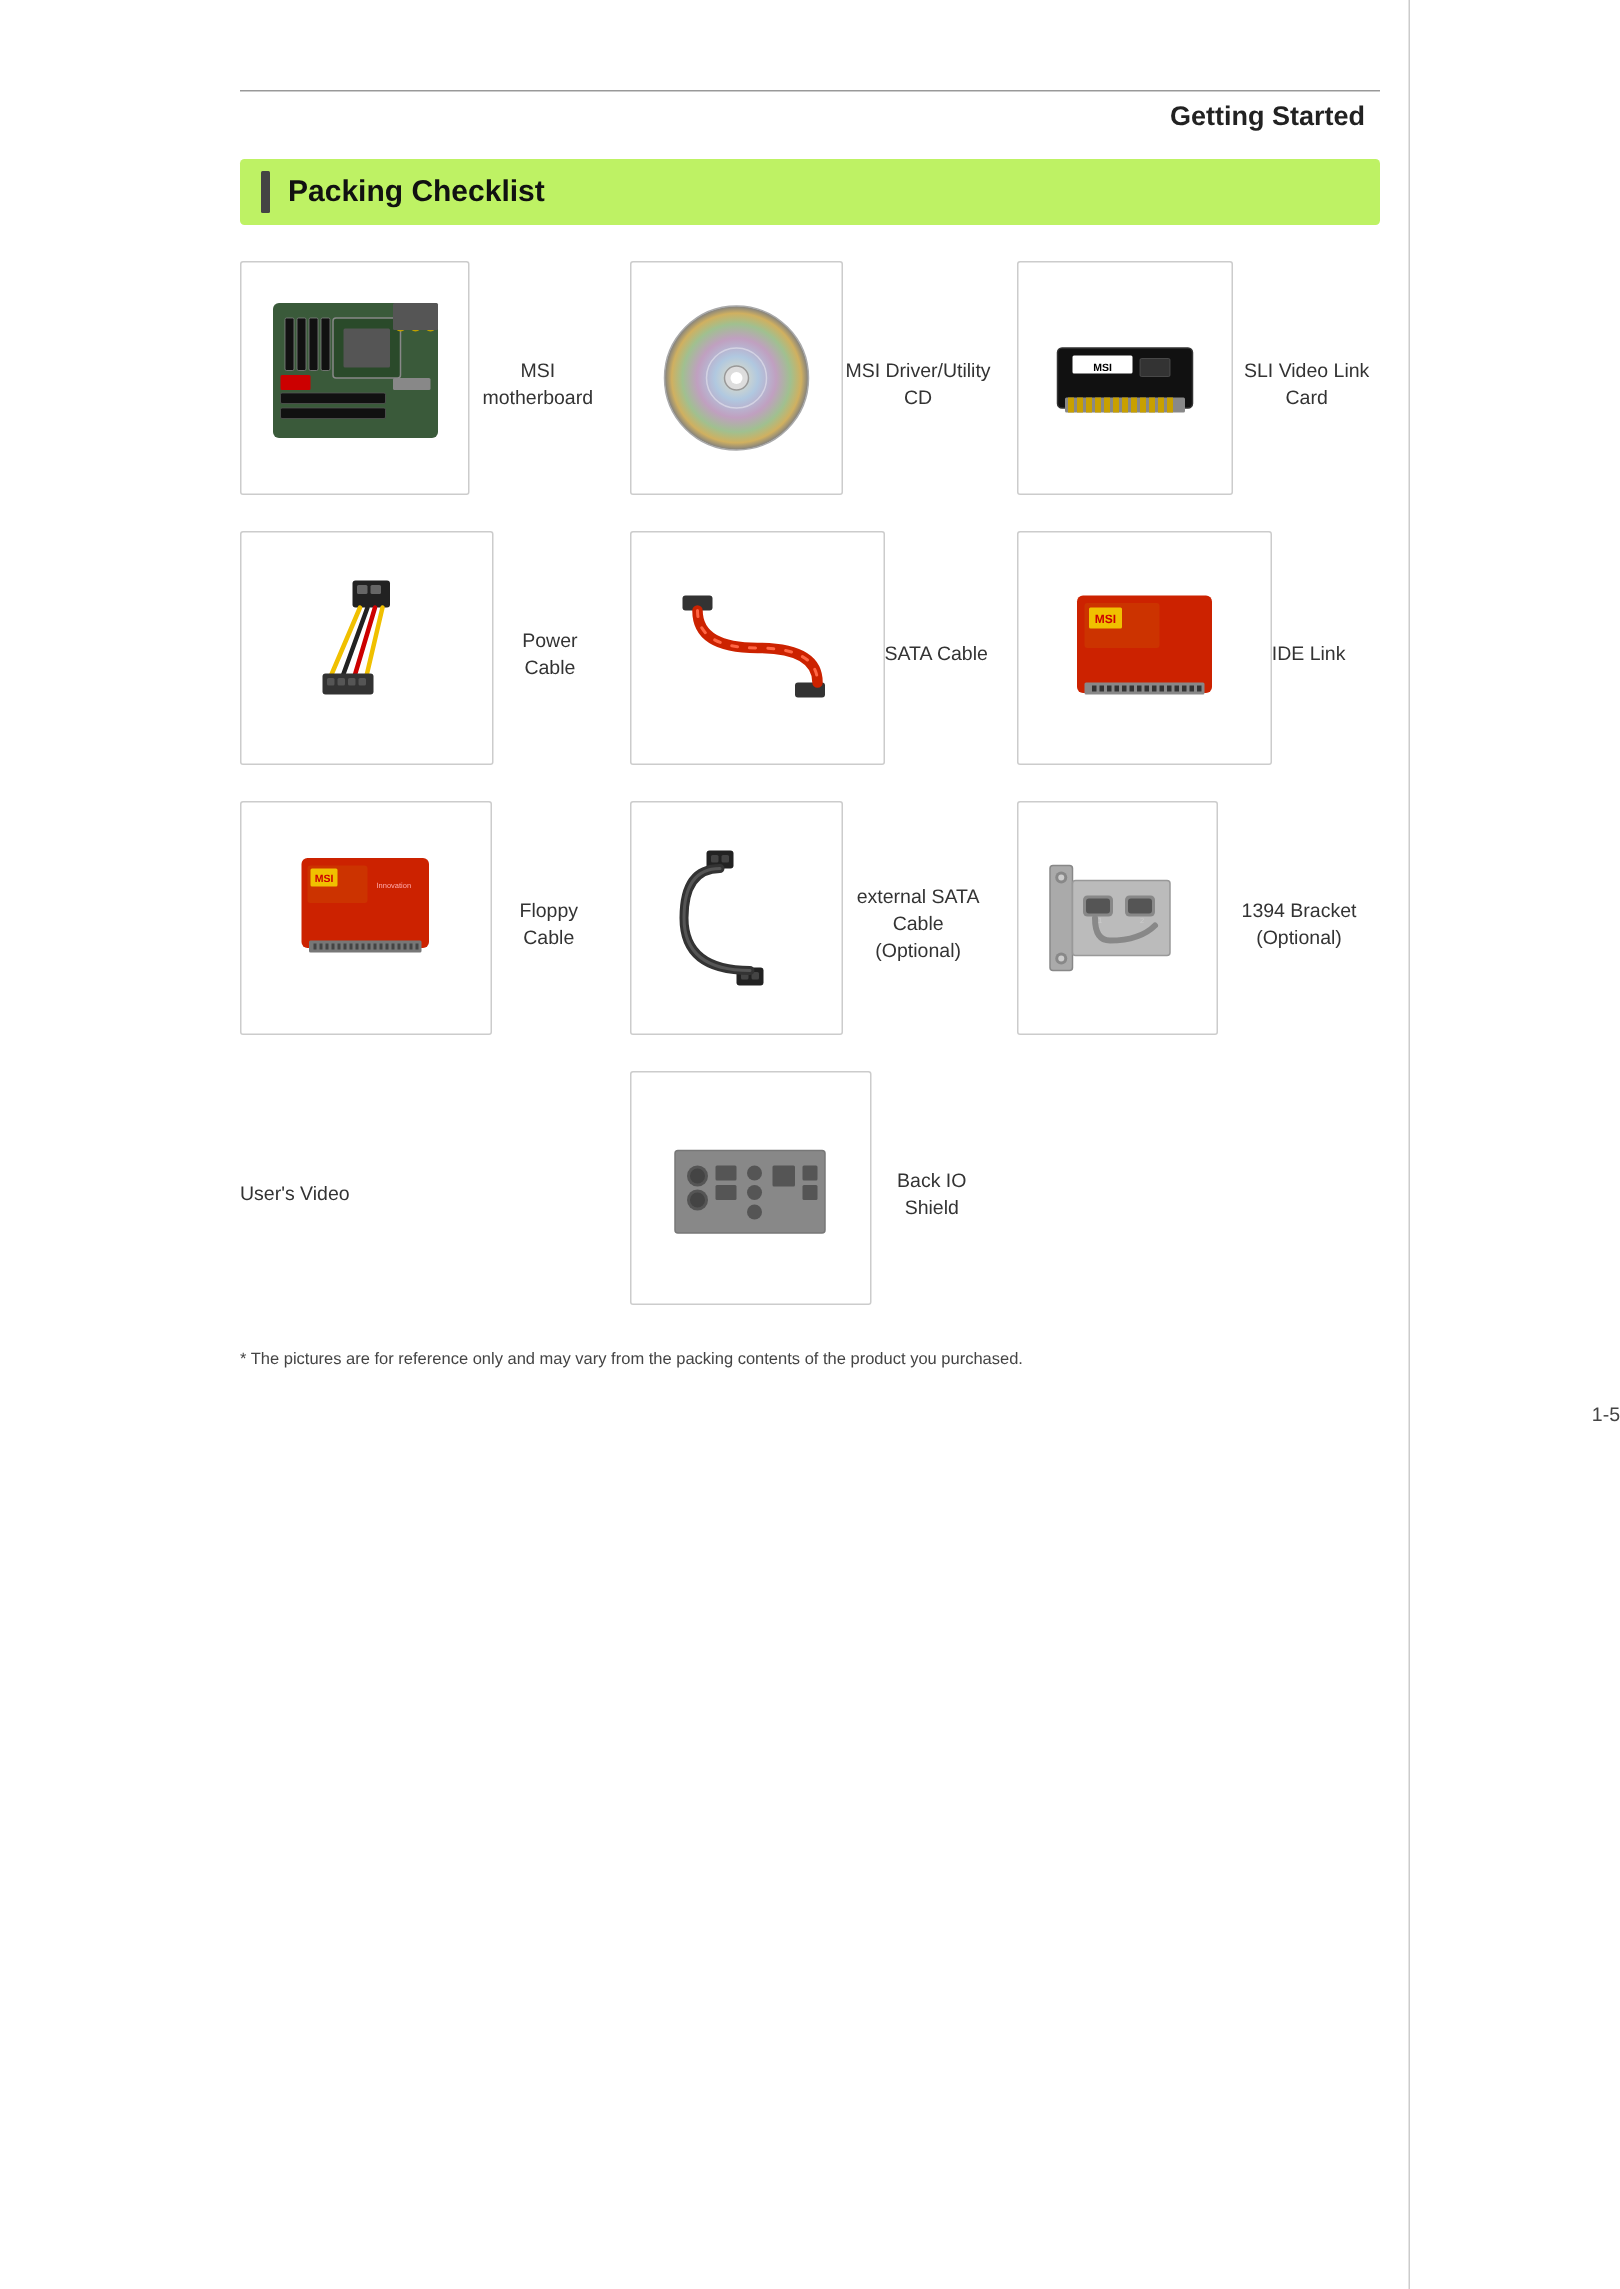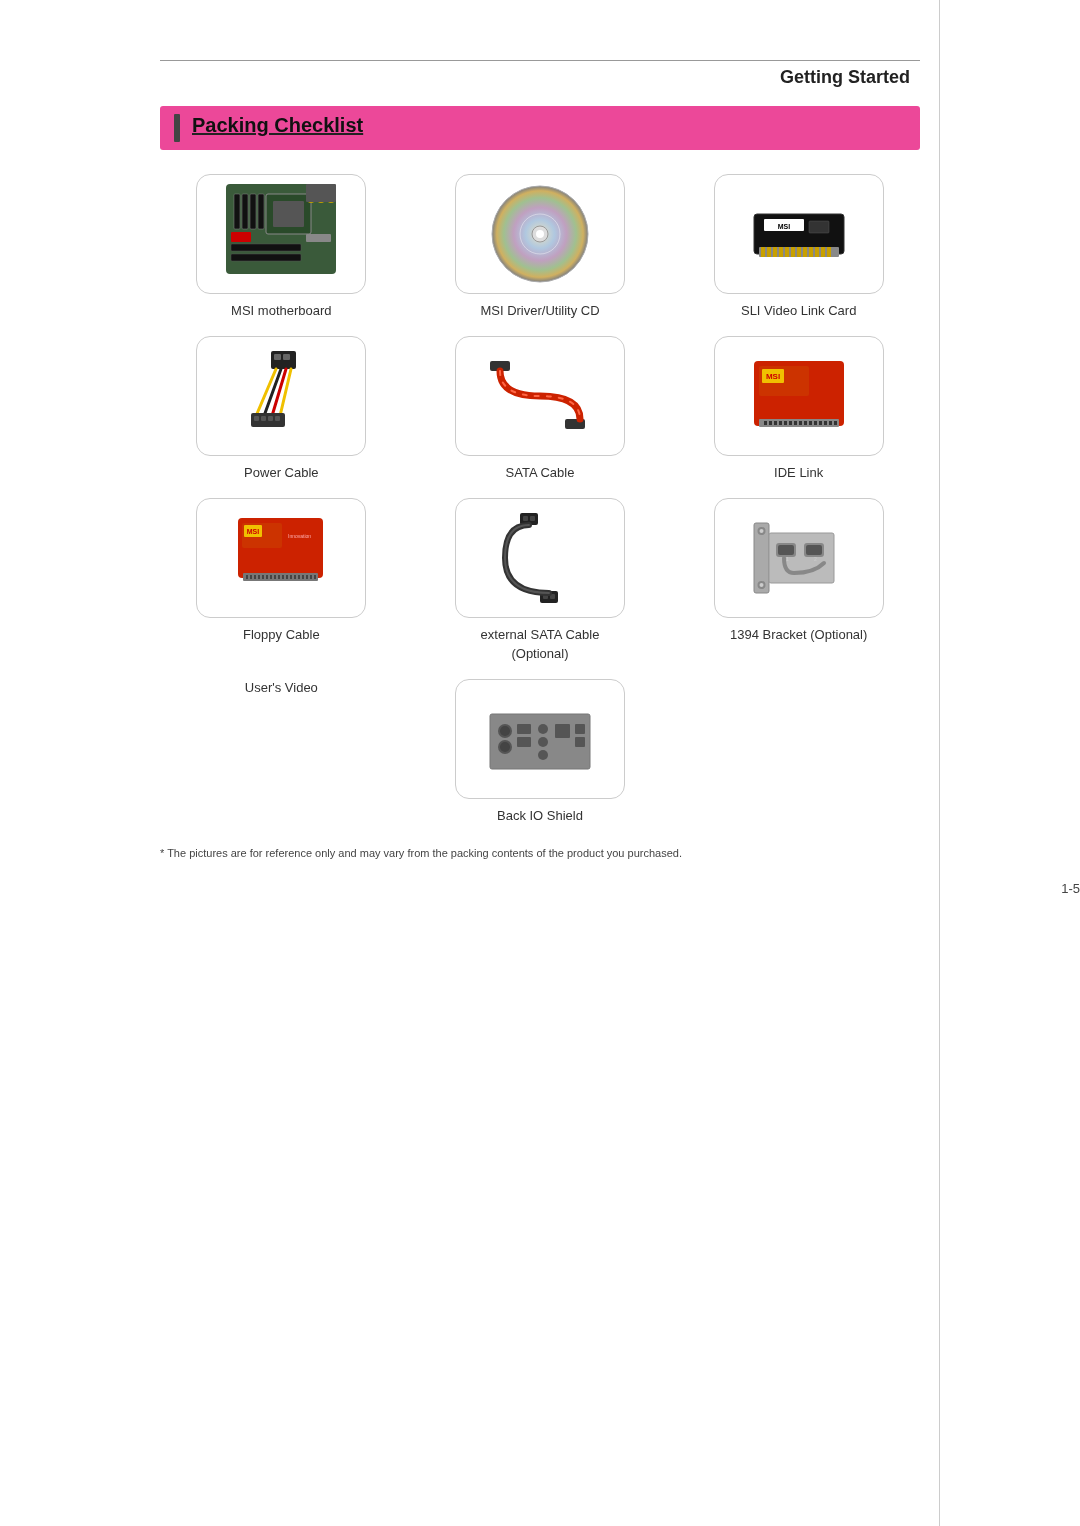--- a/index.html
+++ b/index.html
@@ -44,26 +44,26 @@
     .getting-started {
       text-align: right;
       font-size: 18px;
       font-weight: bold;
       margin-bottom: 18px;
       padding-right: 10px;
     }
 
     
     .section-header {
-      background: #ec4899;
+      background: #bef264;
       display: flex;
+      align-items: center;
       padding: 8px 14px;
       margin-bottom: 24px;
       border-radius: 3px;
-      text-decoration: underline;
     }
 
     .section-header-bar {
       width: 6px;
       height: 28px;
       background: #444;
       margin-right: 12px;
       border-radius: 1px;
     }
 
@@ -76,29 +76,28 @@
     
     .items-grid {
       display: grid;
       grid-template-columns: repeat(3, 1fr);
       gap: 16px 16px;
       margin-bottom: 20px;
     }
 
     .item-cell {
       display: flex;
-      flex-direction: column;
       align-items: center;
     }
 
     .item-image-box {
       width: 170px;
-      height: 120px;
+      height: 156px;
       border: 1.5px solid #ccc;
-      border-radius: 14px;
+      border-radius: 2px;
       background: #fff;
       display: flex;
       align-items: center;
       justify-content: center;
       margin-bottom: 8px;
       overflow: hidden;
     }
 
     .item-label {
       font-size: 13px;

